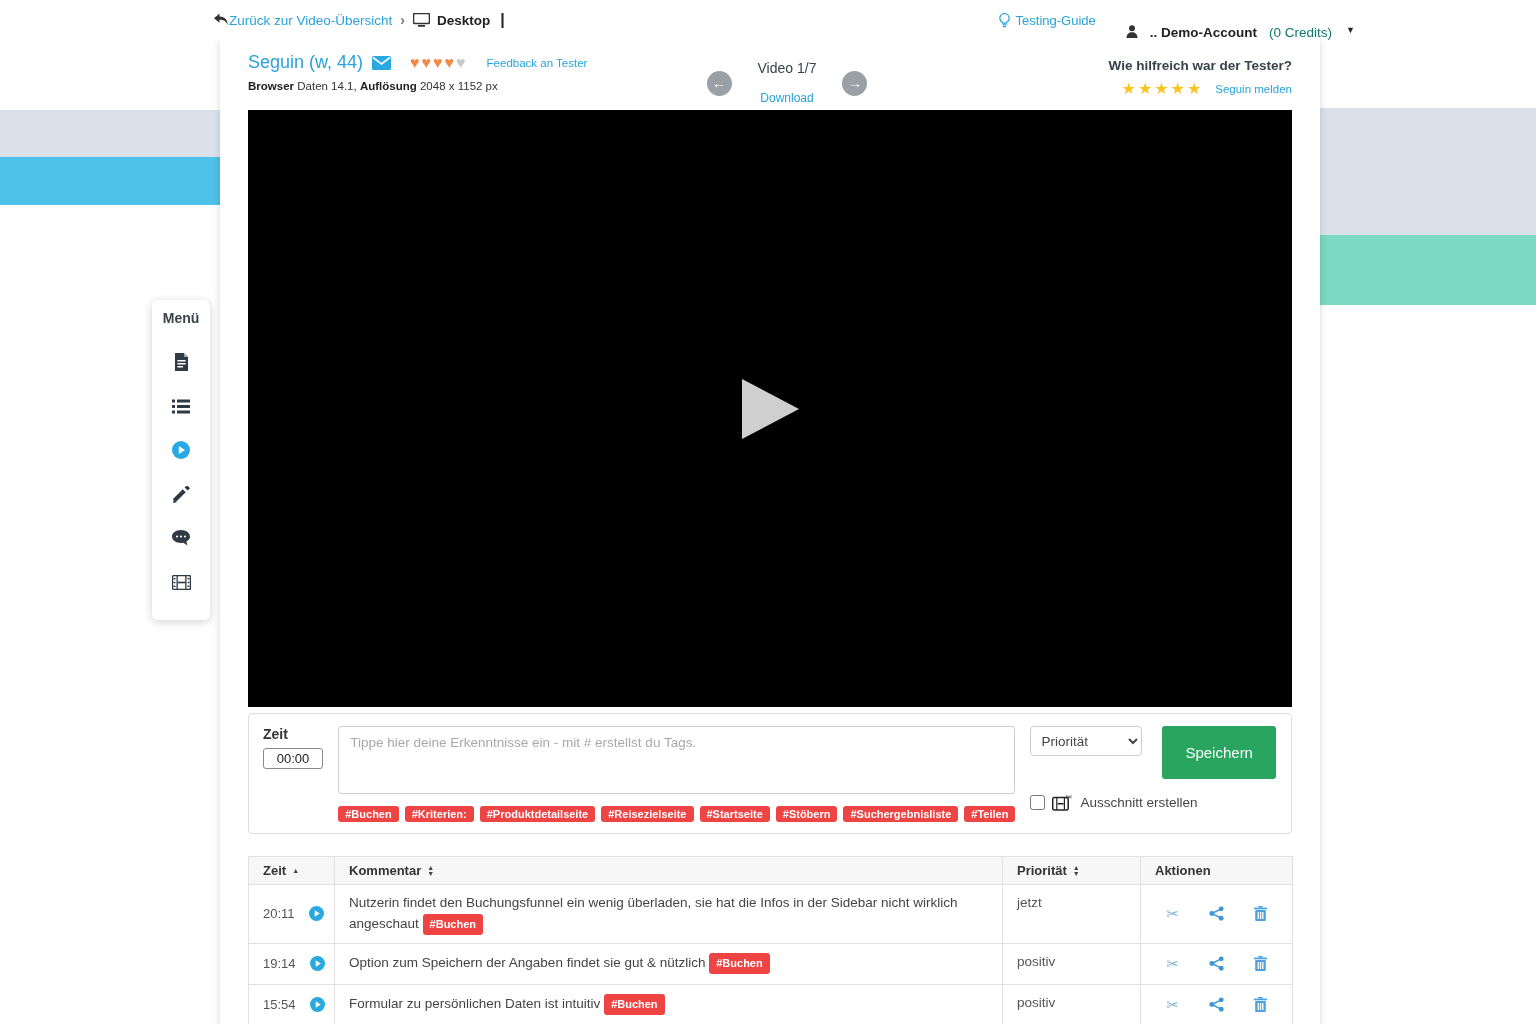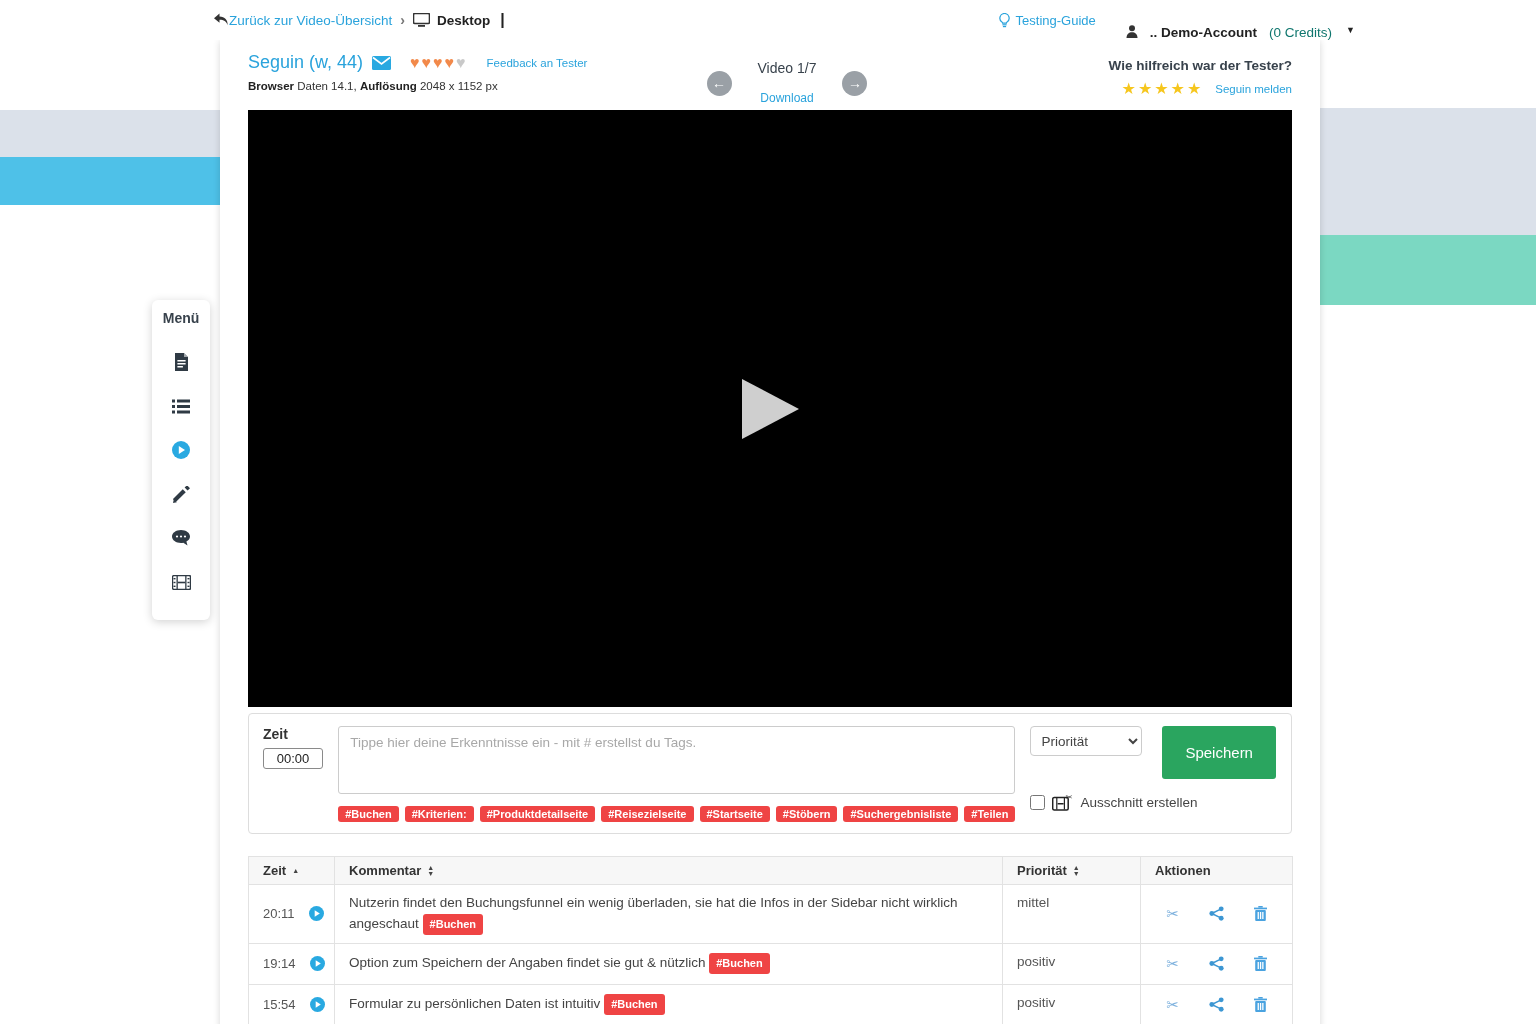--- a/index.html
+++ b/index.html
@@ -371,21 +371,21 @@
                   <circle cx="9" cy="9" r="9" fill="#29a9e1"></circle>
                   <path d="M6.8 5 L13 9 L6.8 13 Z" fill="#fff"></path>
                 </svg>
               </span>
             </span>
           </td>
           <td class="cell-comment">
             <span>Nutzerin findet den Buchungsfunnel ein wenig überladen, sie hat die Infos in der Sidebar nicht wirklich angeschaut</span>
             <span class="tag">#Buchen</span>
           </td>
-          <td class="cell-prio">mittel</td>
+          <td class="cell-prio">jetzt</td>
           <td class="cell-actions">
             <span class="actions-flex">
               <span class="action scissors">✂</span>
               <span class="action">
                 <svg width="15" height="15" viewBox="0 0 16 16">
                   <circle cx="13" cy="3" r="2.6" fill="#3d97d3"></circle>
                   <circle cx="3" cy="8" r="2.6" fill="#3d97d3"></circle>
                   <circle cx="13" cy="13" r="2.6" fill="#3d97d3"></circle>
                   <path d="M3 8 L13 3 M3 8 L13 13" stroke="#3d97d3" stroke-width="1.5"></path>
                 </svg>

